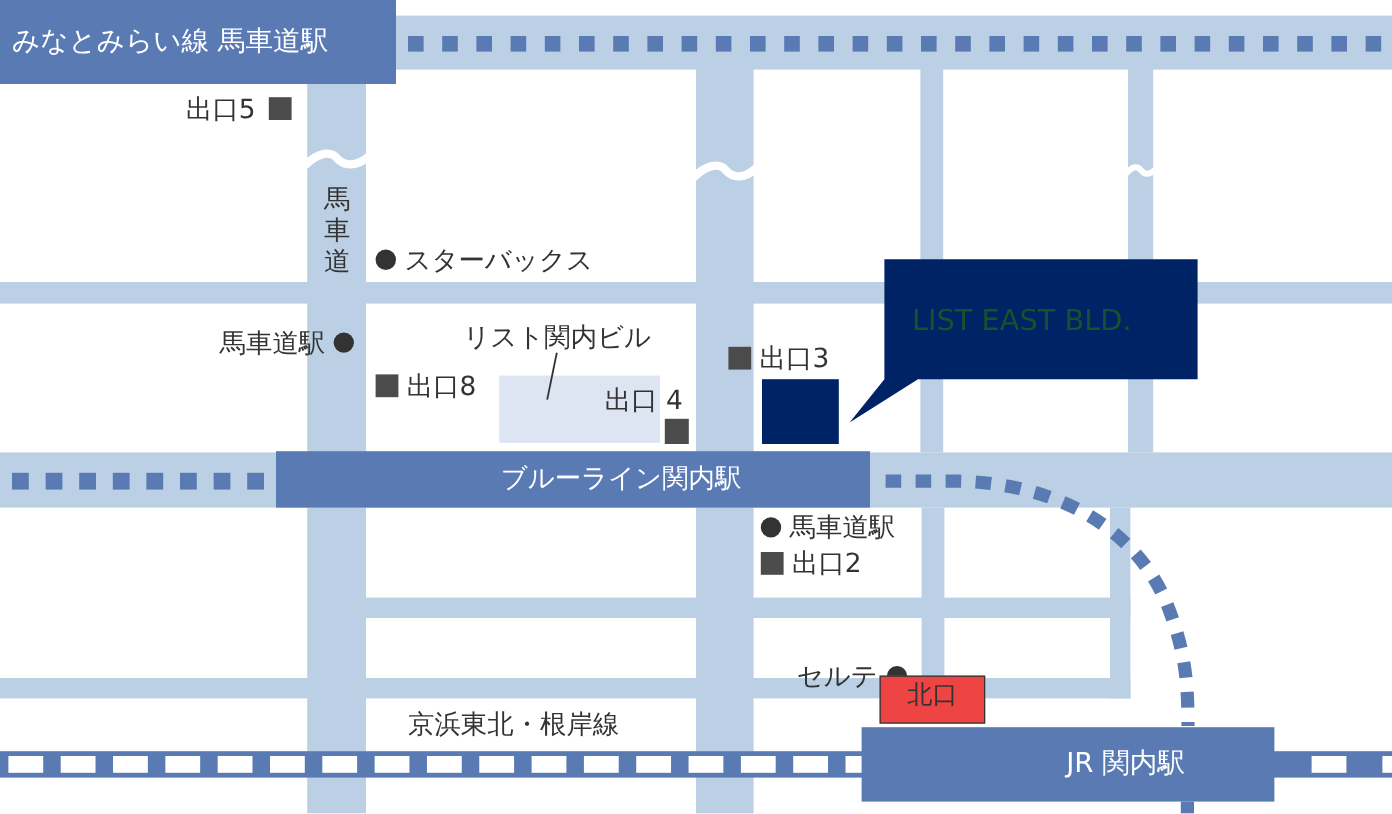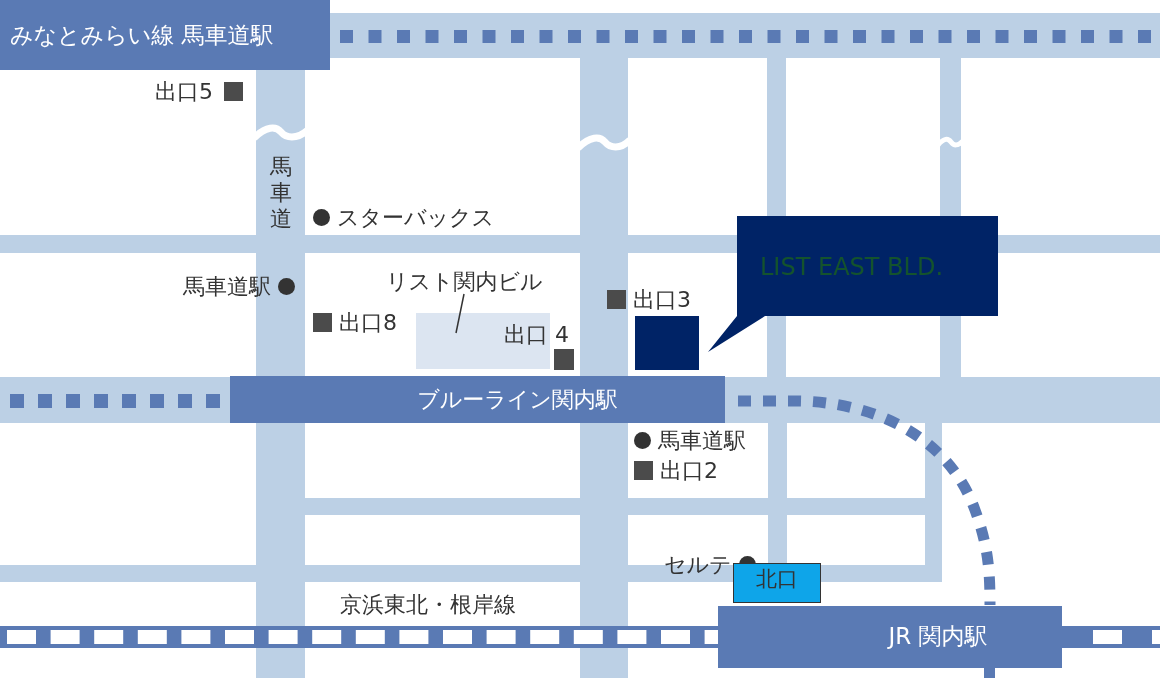--- a/index.html
+++ b/index.html
@@ -5,21 +5,21 @@
     html, body { margin: 0; padding: 0; background: #ffffff; }
     body { width: 1160px; height: 678px; overflow: hidden; position: relative; font-family: "DejaVu Sans", "Liberation Sans", sans-serif; }
     #map { position: absolute; left: 0; top: 0; width: 1160px; height: 678px; }
     .label { position: absolute; white-space: nowrap; color: #333333; font-size: 22px; line-height: 1; }
     .station-label { position: absolute; color: #ffffff; font-size: 22px; line-height: 1; white-space: nowrap; text-align: center; }
     .sq { display: inline-block; width: 19px; height: 19px; background: #4b4b4b; vertical-align: -2px; }
     .dot { display: inline-block; width: 17px; height: 17px; border-radius: 50%; background: #333333; vertical-align: -1px; }
     .vert { position: absolute; color: #333333; font-size: 22px; line-height: 26px; width: 24px; text-align: center; }
     .vert span { display: block; }
     .bld-label { position: absolute; color: #14532d; font-size: 24px; line-height: 1; white-space: nowrap; }
-    .kitaguchi { position: absolute; left: 733px; top: 563px; width: 88px; height: 40px; box-sizing: border-box; border: 1.5px solid #333; background: #0ea5e9; color: #333; font-size: 21px; text-align: center; line-height: 30px; }
+    .kitaguchi { position: absolute; left: 733px; top: 563px; width: 88px; height: 40px; box-sizing: border-box; border: 1.5px solid #333; background: #ef4444; color: #333; font-size: 21px; text-align: center; line-height: 30px; }
   </style>
 </head>
 <body>
 
 <svg id="map" viewBox="0 0 1160 678" xmlns="http://www.w3.org/2000/svg">
 
   <g fill="#bcd0e5">
 
     <rect x="300" y="13" width="860" height="45"></rect>
 

